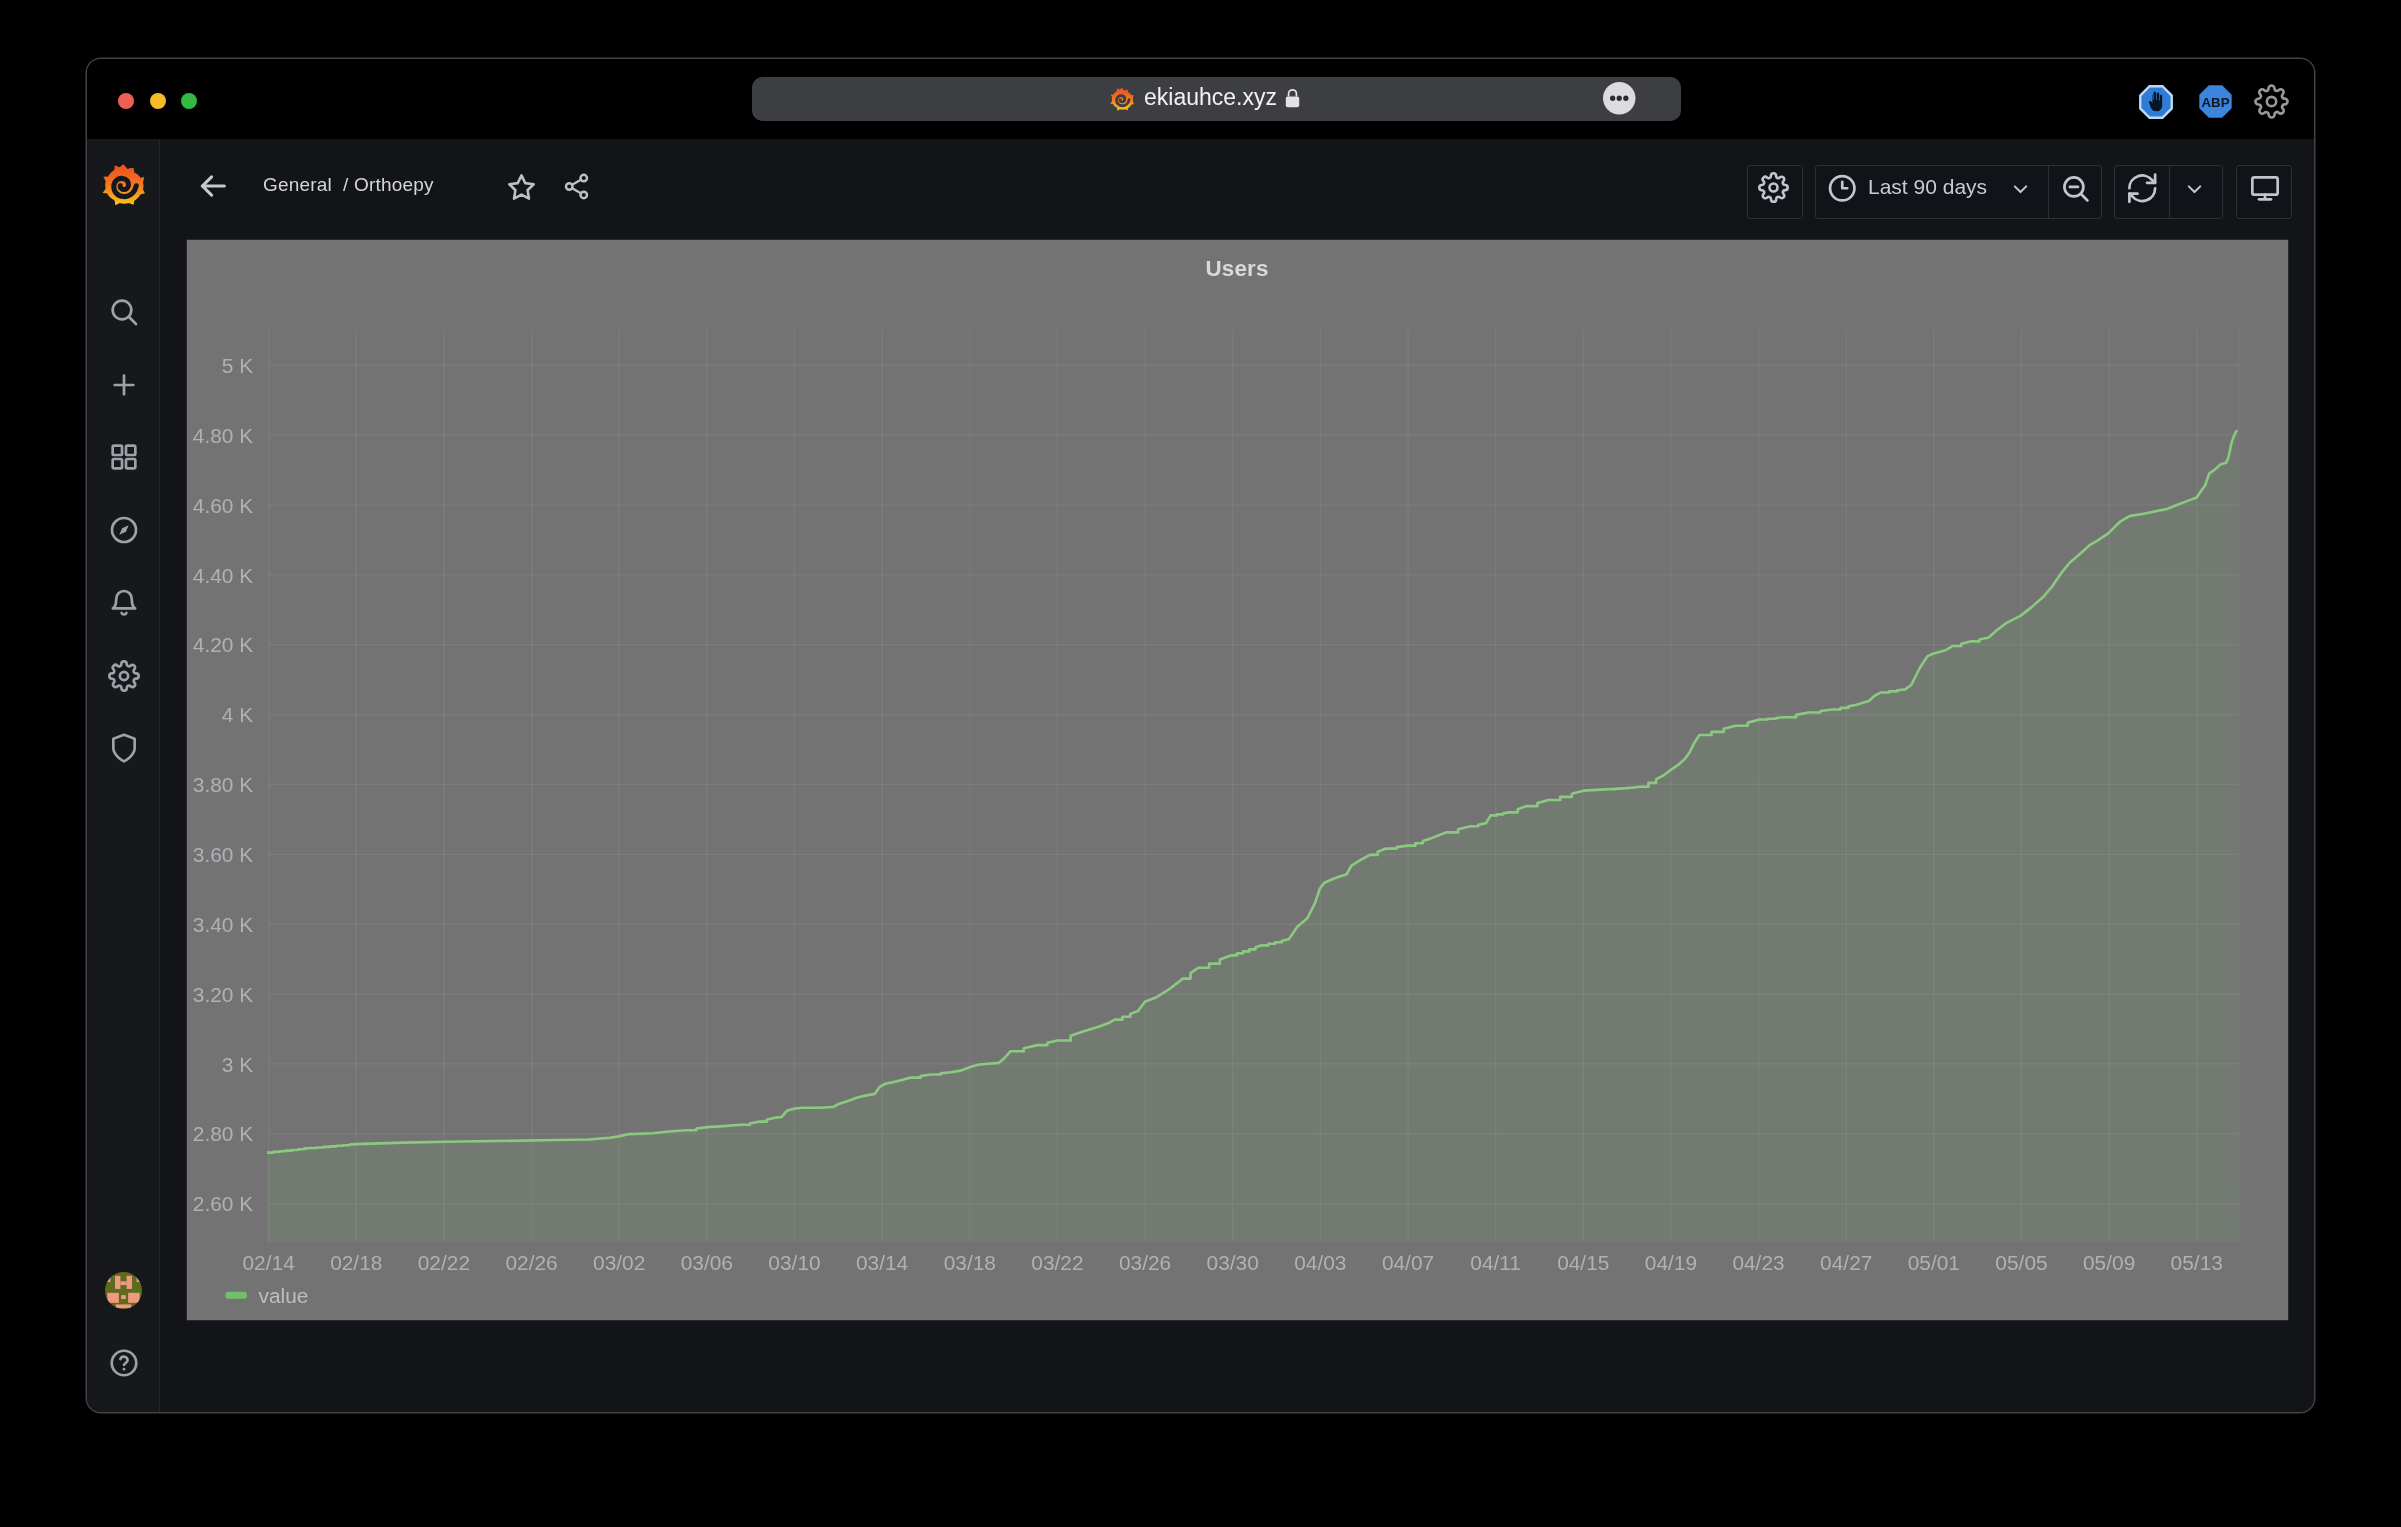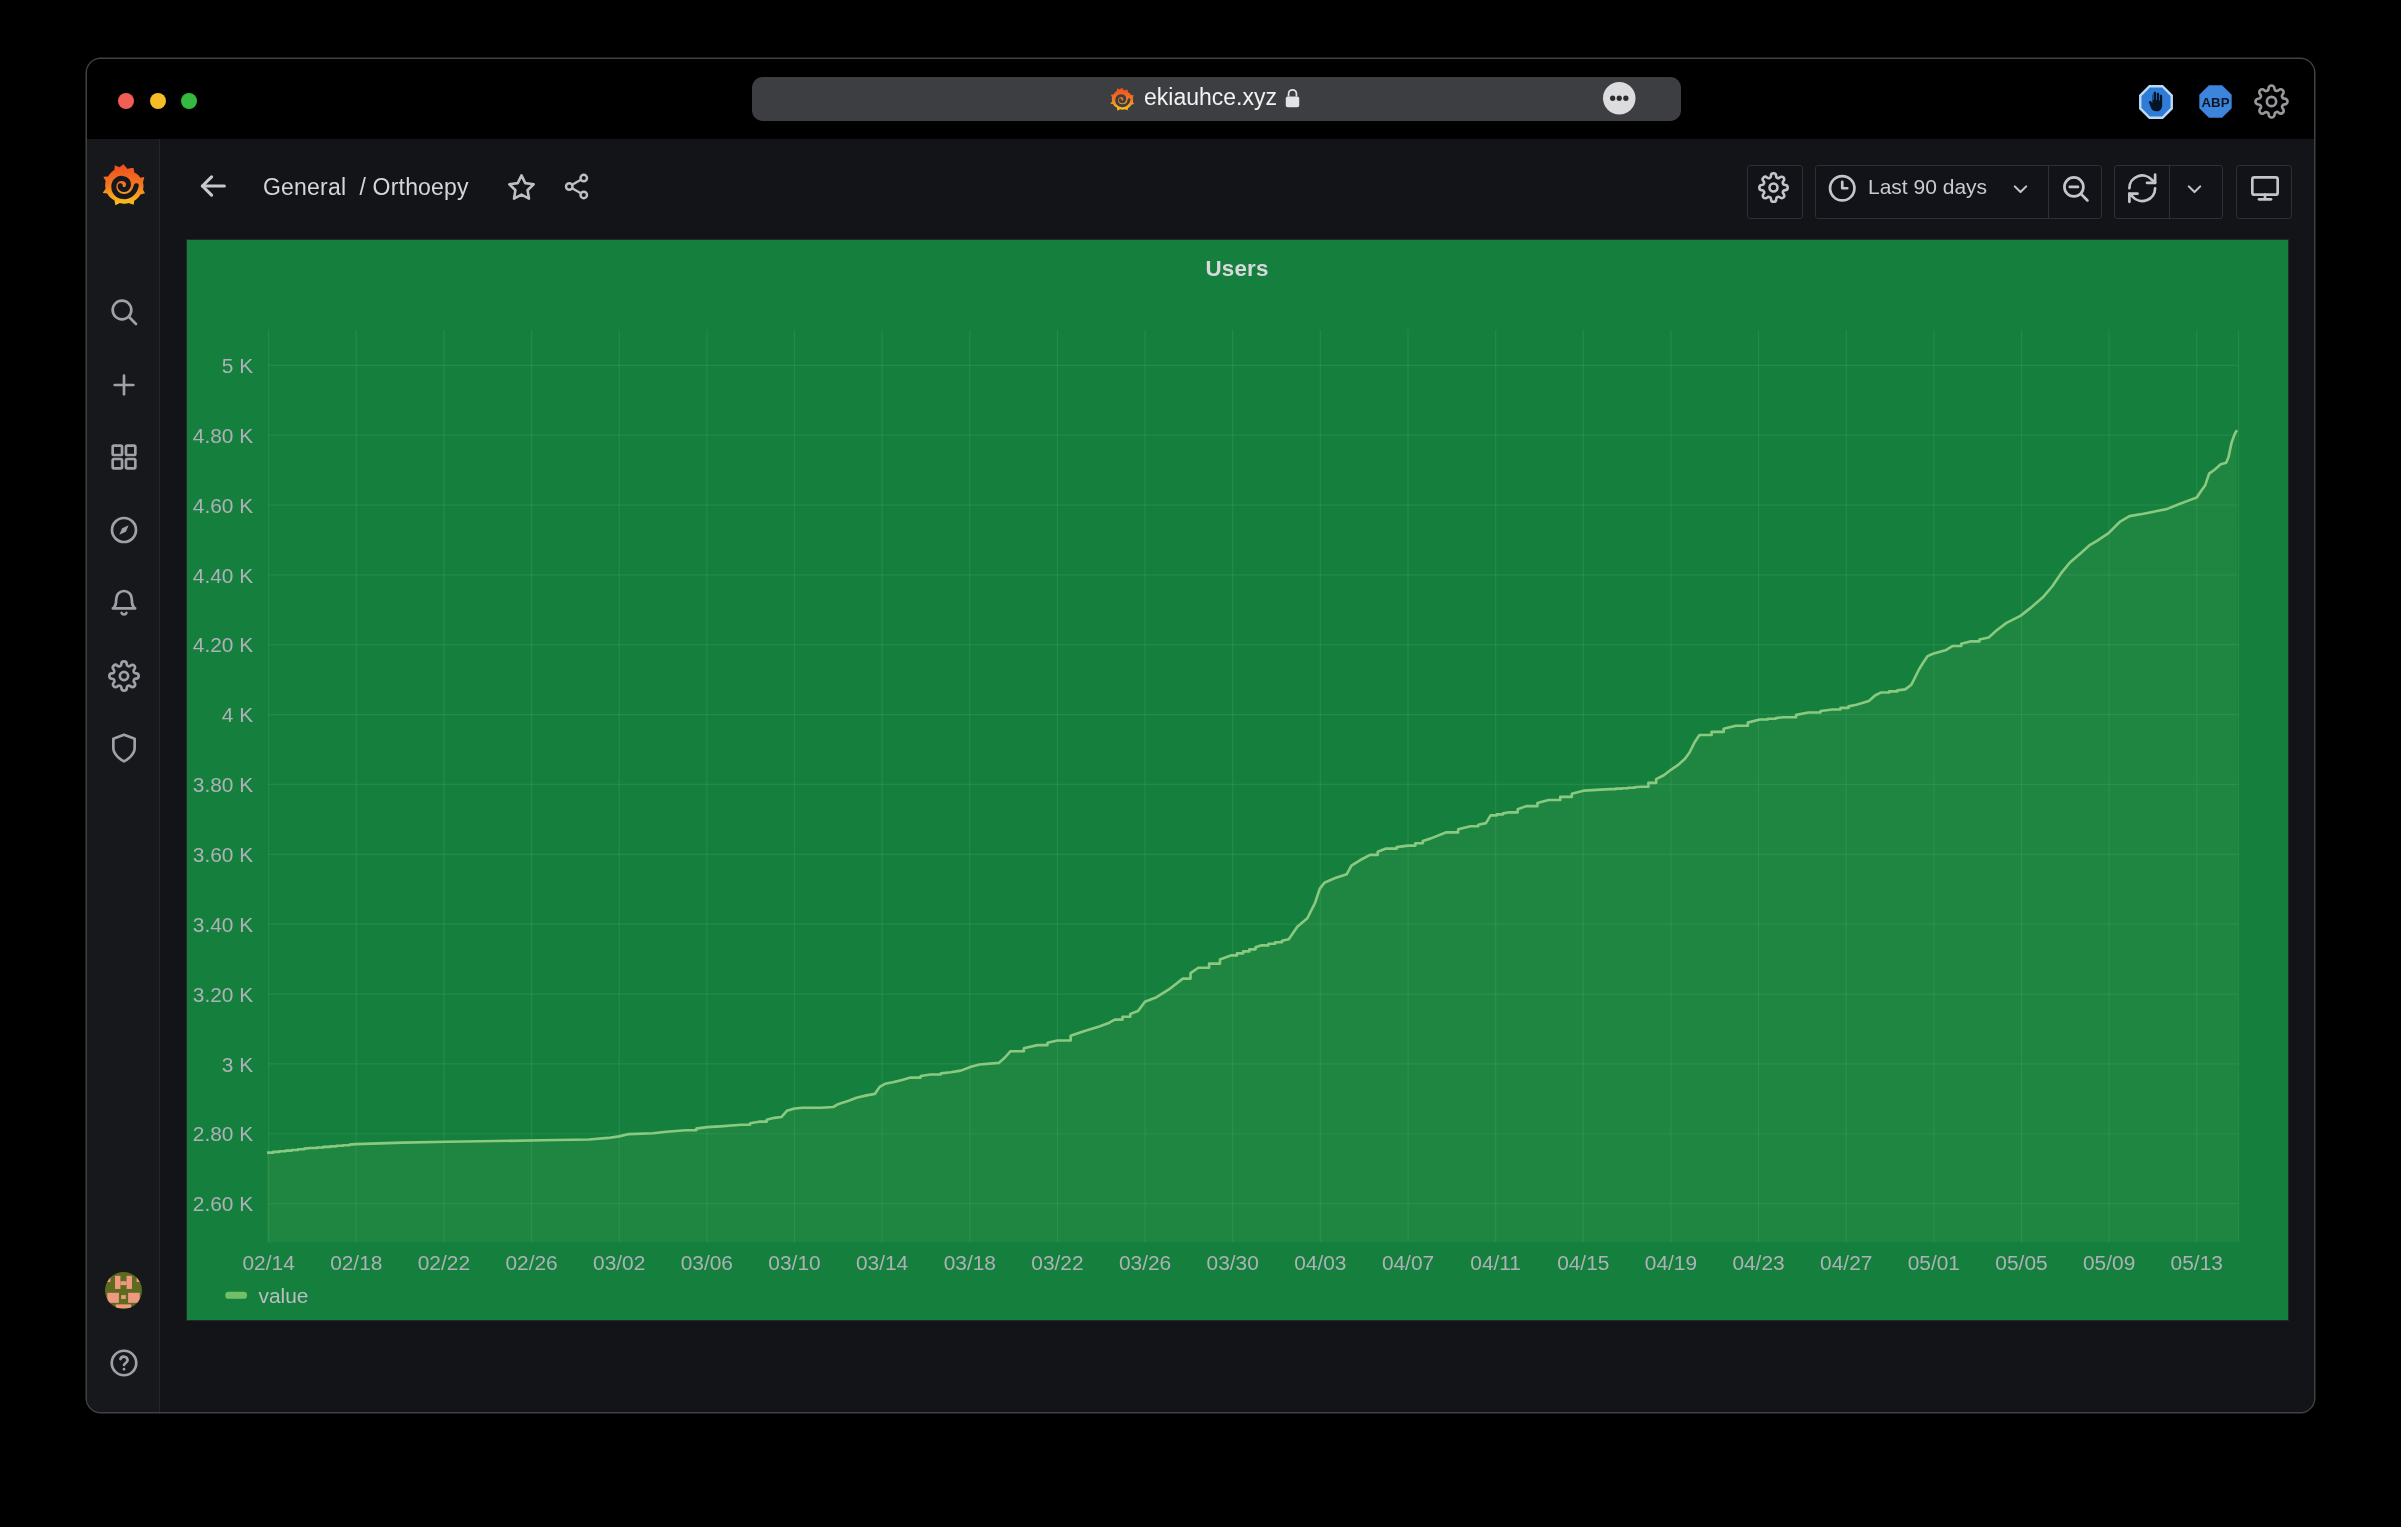--- a/index.html
+++ b/index.html
@@ -3,24 +3,24 @@
 <style>
 *{margin:0;padding:0;box-sizing:border-box}
 html,body{width:2401px;height:1527px;background:#000;font-family:"Liberation Sans",sans-serif;overflow:hidden}
 .win{position:absolute;left:87px;top:59px;width:2227px;height:1353px;background:#131418;border-radius:14px;overflow:hidden;box-shadow:0 0 0 1.5px #414246}
 .chrome{position:absolute;left:0;top:0;width:100%;height:80px;background:#000}
 .tl{position:absolute;top:34px;width:16.2px;height:16.2px;border-radius:50%}
 .urlbar{position:absolute;left:665px;top:18px;width:929px;height:44px;background:#3d3e41;border-radius:10.8px}
 .urltxt{position:absolute;left:1057px;top:25px;font-size:23px;color:#f2f2f2}
 .sidebar{position:absolute;left:0;top:80px;width:73px;bottom:0;background:#17181c;border-right:0.8px solid #242529}
 .main{position:absolute;left:73px;top:80px;right:0;bottom:0;background:#131418}
-.title{position:absolute;left:103px;top:35px;font-size:23px;font-weight:500;color:#d5d6da;letter-spacing:0.2px}
+.title{position:absolute;left:103px;top:35px;font-size:19px;font-weight:500;color:#d5d6da;letter-spacing:0.2px}
 .btn{position:absolute;top:25.5px;height:54px;border:1.3px solid #2e3036;border-radius:3.1px;background:#121318}
 .btnlbl{position:absolute;font-size:21px;font-weight:500;color:#c9cbd1}
-.panel{position:absolute;left:25.5px;top:100px;width:2103px;height:1082px;background:#15803d;border:1.2px solid #26282d}
+.panel{position:absolute;left:25.5px;top:100px;width:2103px;height:1082px;background:#737373;border:1.2px solid #26282d}
 .ptitle{position:absolute;left:0;top:15.5px;width:100%;text-align:center;font-size:22.4px;font-weight:600;color:#d8d9dd;letter-spacing:0.2px}
 .chart{position:absolute;left:0;top:0}
 svg.ic{stroke:#9fa1a8;fill:none;stroke-width:2;stroke-linecap:round;stroke-linejoin:round}
 </style></head><body>
 <div class="win">
 <svg width="0" height="0" style="position:absolute">
 <defs>
 <linearGradient id="gflame" x1="0" y1="0" x2="0" y2="1">
  <stop offset="0" stop-color="#ee4e1f"></stop>
           <stop offset="0.5" stop-color="#f27722"></stop>

